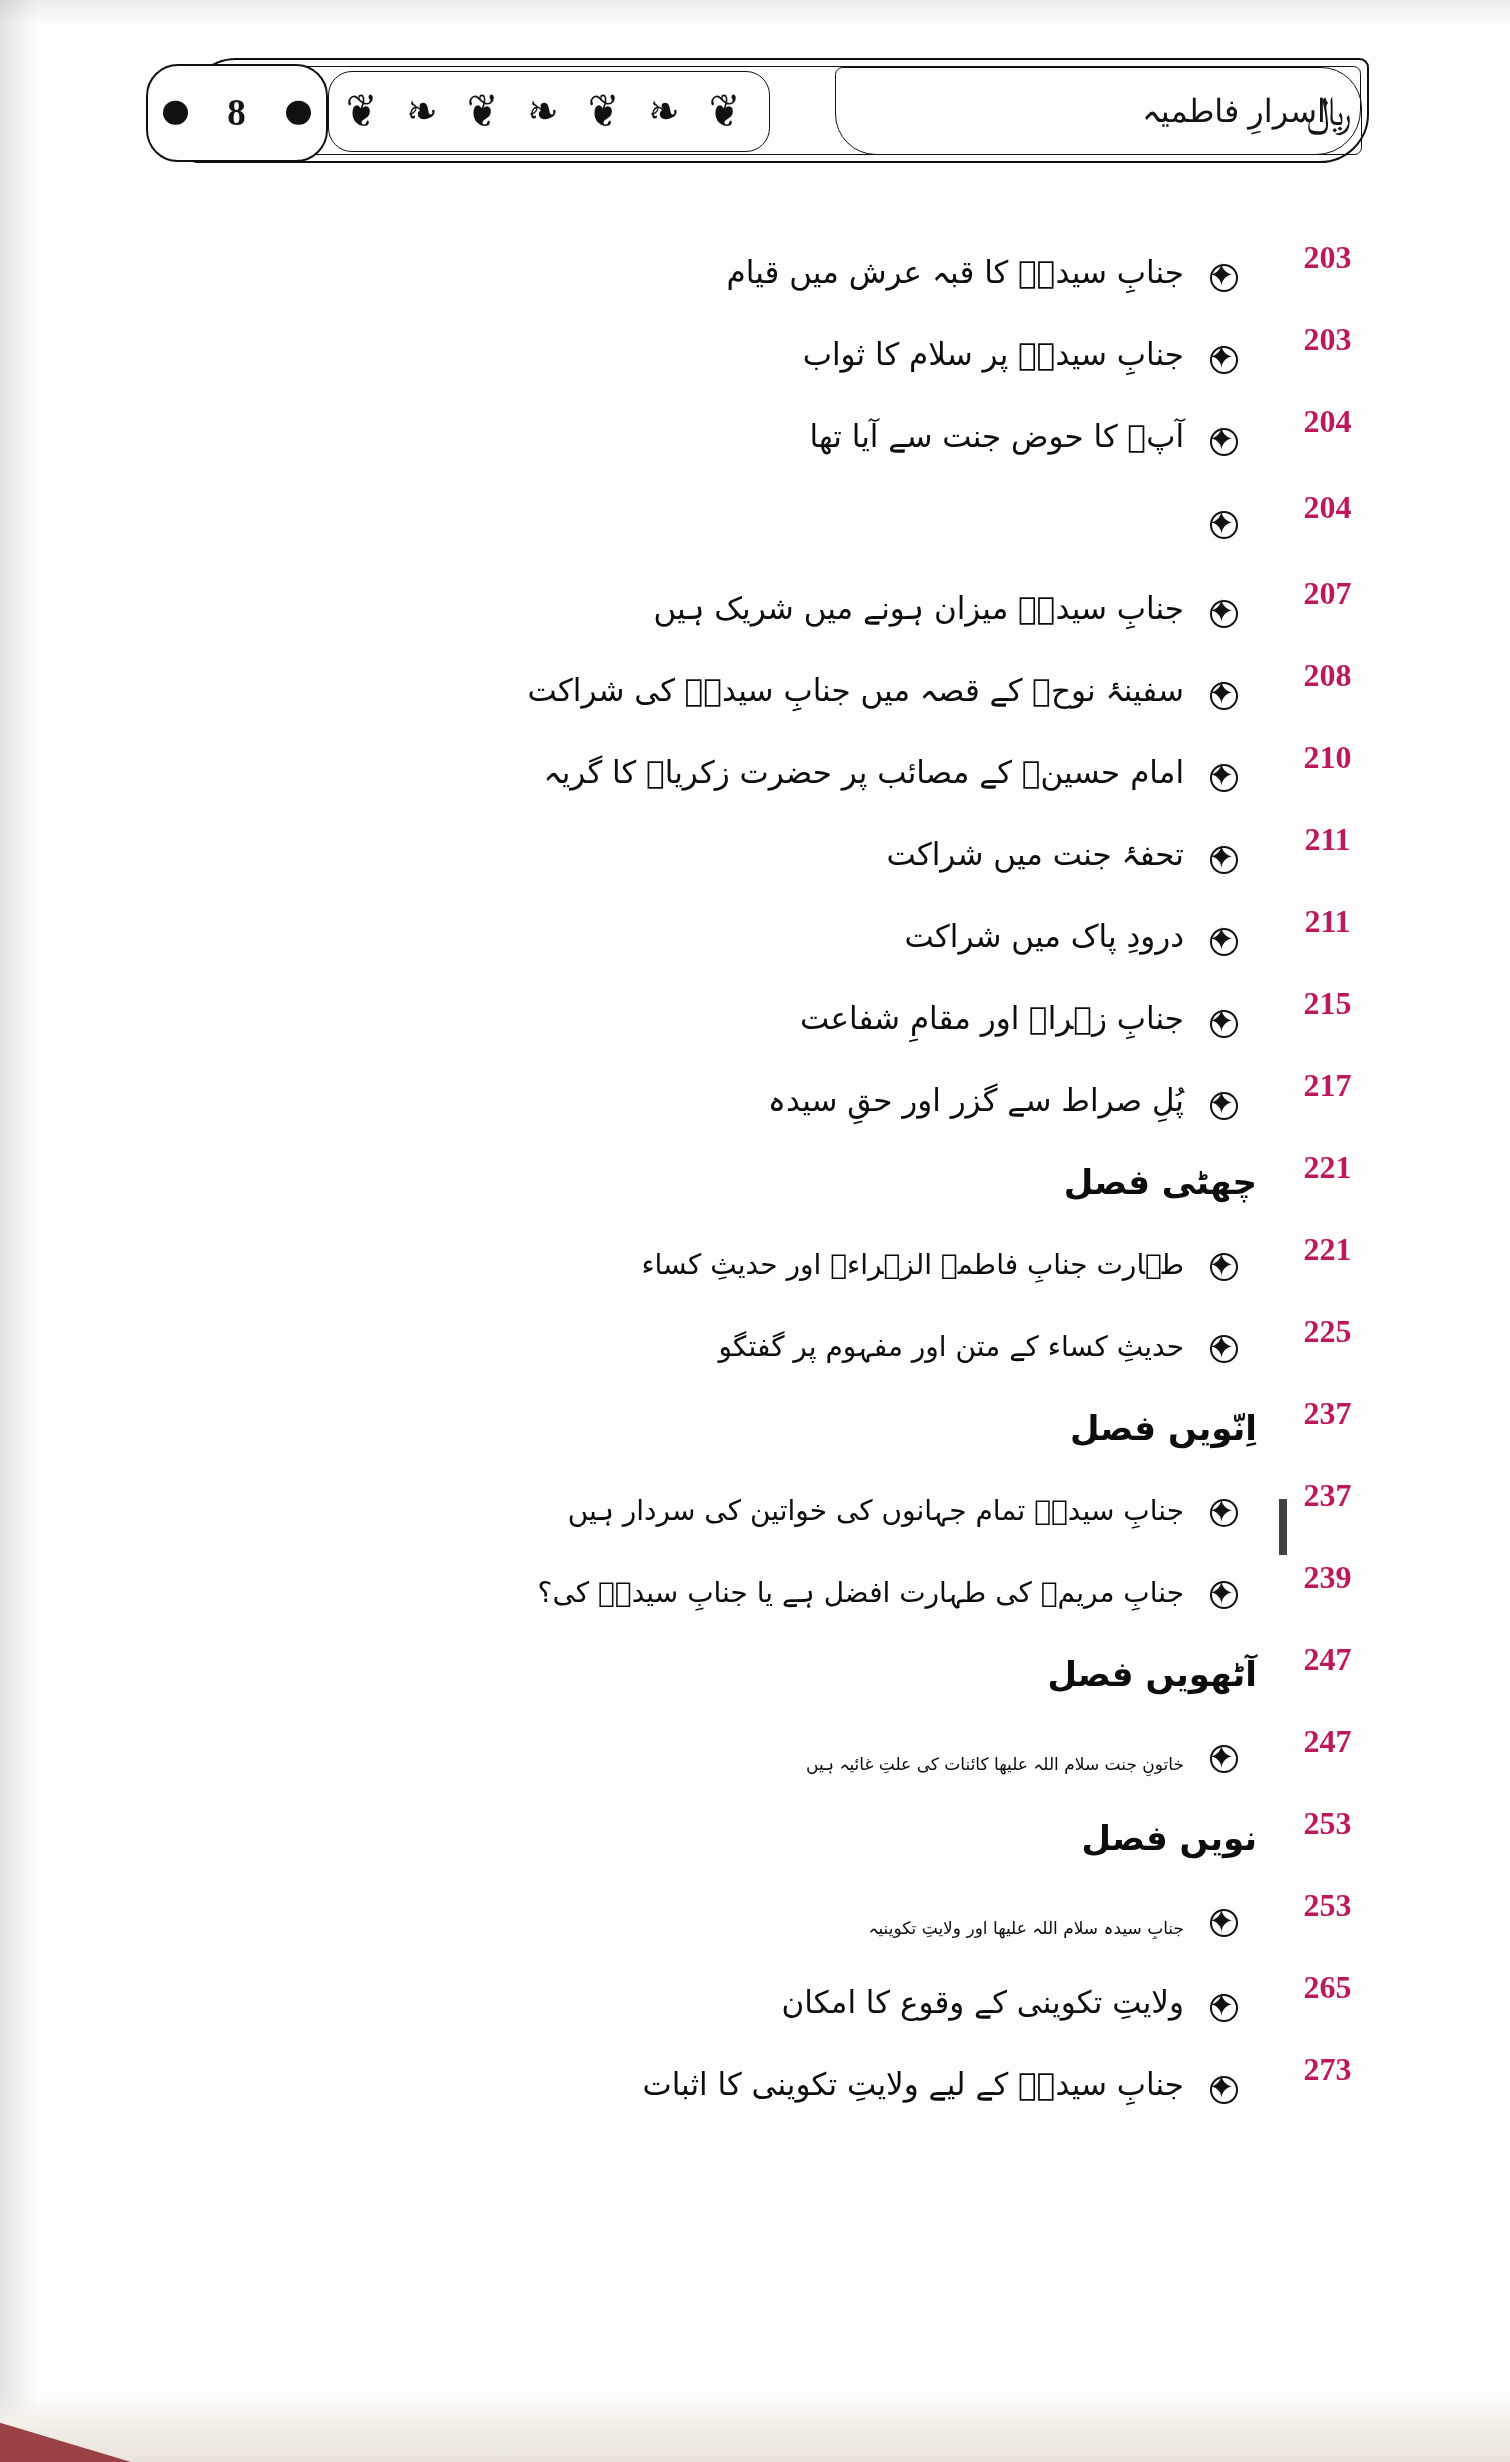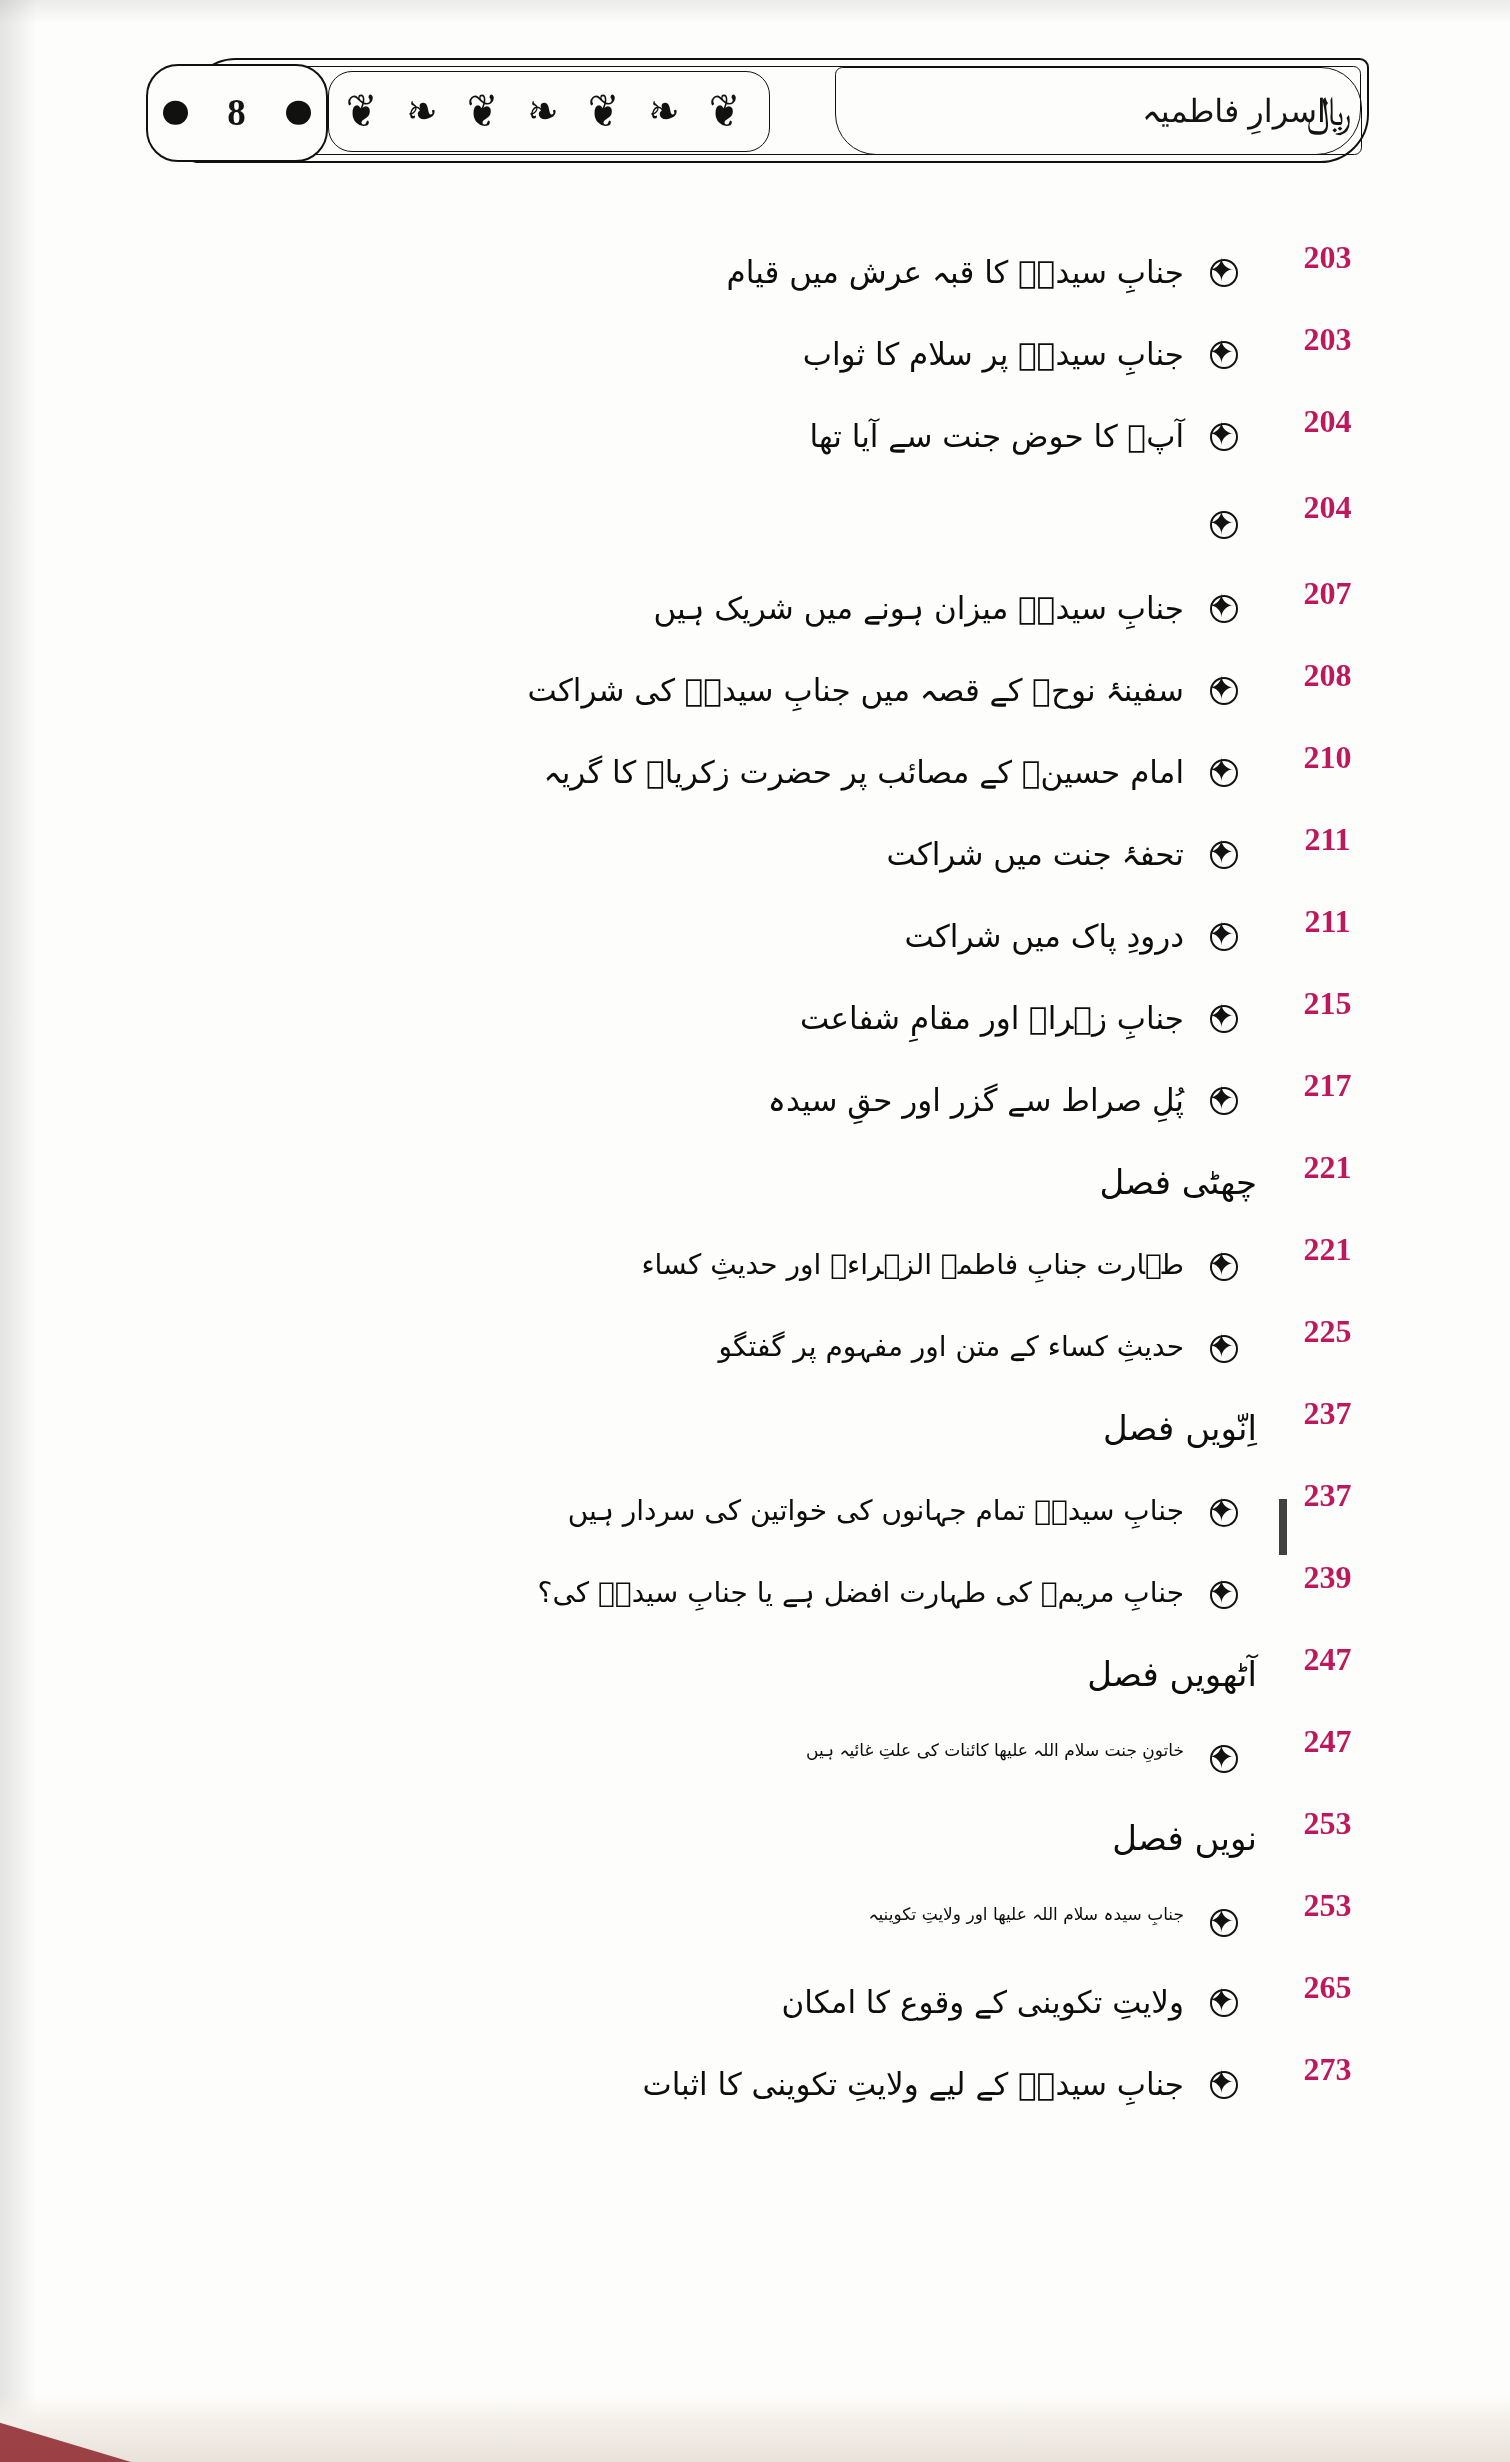--- a/index.html
+++ b/index.html
@@ -157,21 +157,21 @@
     display: flex;
     align-items: center;
     direction: rtl;
     height: 82px;
   }
   .row.tall { height: 90px; }
 
   .entry {
     flex: 1 1 auto;
     display: flex;
-    align-items: flex-start;
+    align-items: flex-end;
     justify-content: flex-start;
     direction: rtl;
     padding-right: 17px;
     min-width: 0;
     margin-top: 32px;
   }
 
   .bullet {
     flex: 0 0 auto;
     width: 37px;
@@ -206,21 +206,21 @@
     text-align: right;
     white-space: nowrap;
     font-family: "DejaVu Sans", sans-serif;
     color: #0d0d0d;
   }
   .title.small { font-size: 28px; }
   .title.xsmall { font-size: 17px; }
 
   .section-head .title {
     font-size: 34px;
-    font-weight: 400;
+    font-weight: 700;
   }
   .section-head .entry {
     padding-right: 0;
     justify-content: flex-start;
   }
 
   .pg {
     flex: 0 0 141px;
     text-align: center;
     font-family: "Liberation Serif", serif;

